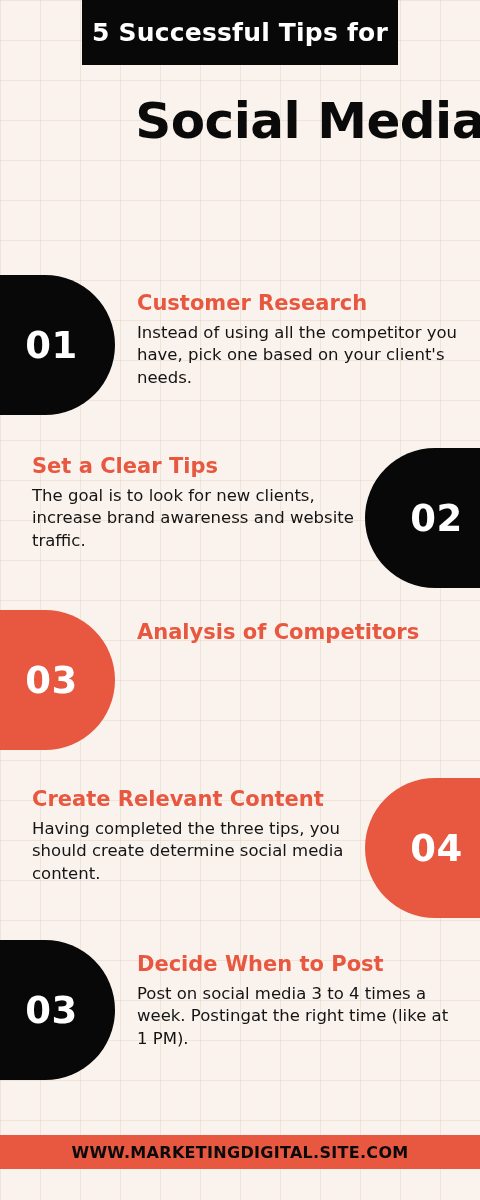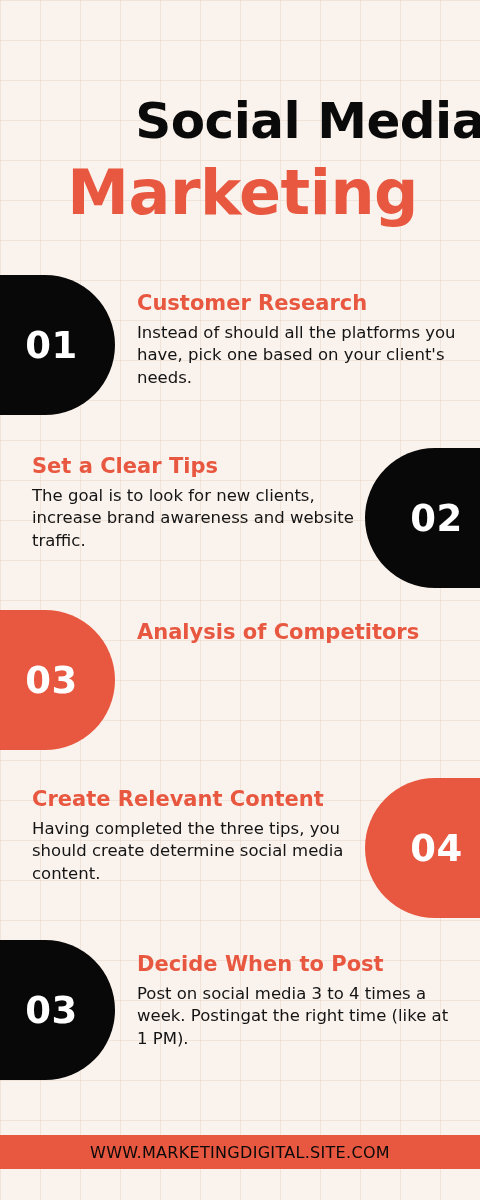--- a/index.html
+++ b/index.html
@@ -114,41 +114,43 @@
   .footer-bar {
     position:absolute;
     left:0; top:1135px;
     width:480px; height:34px;
     background:#e8573f;
     display:flex; align-items:center; justify-content:center;
   }
   .footer-text {
     color:#0a0a0a;
     font-size:16px;
-    font-weight:normal;
+    font-weight:bold;
     letter-spacing:0.3px;
     white-space:nowrap;
   }
 </style>
 </head>
 <body>
 
 <div id="poster">
 
+  <div class="kicker-band">
+    <div class="kicker-text">5 Successful Tips for</div>
+  </div>
 
   <div class="title-1">Social Media</div>
-  <div class="title-2">Marketing</div>
 
   <div class="tip" style="top:275px; height:140px;">
     <div class="badge left black">
       <span class="badge-num">01</span>
     </div>
     <div class="tip-body at-right" style="top:17px;">
       <div class="tip-heading">Customer Research</div>
-      <div class="tip-desc">Instead of should all the platforms you have, pick one based on your client's needs.</div>
+      <div class="tip-desc">Instead of using all the competitor you have, pick one based on your client's needs.</div>
     </div>
   </div>
 
   <div class="tip" style="top:448px; height:140px;">
     <div class="badge right black">
       <span class="badge-num">02</span>
     </div>
     <div class="tip-body at-left" style="top:7px;">
       <div class="tip-heading">Set a Clear Tips</div>
       <div class="tip-desc">The goal is to look for new clients, increase brand awareness and website traffic.</div>

